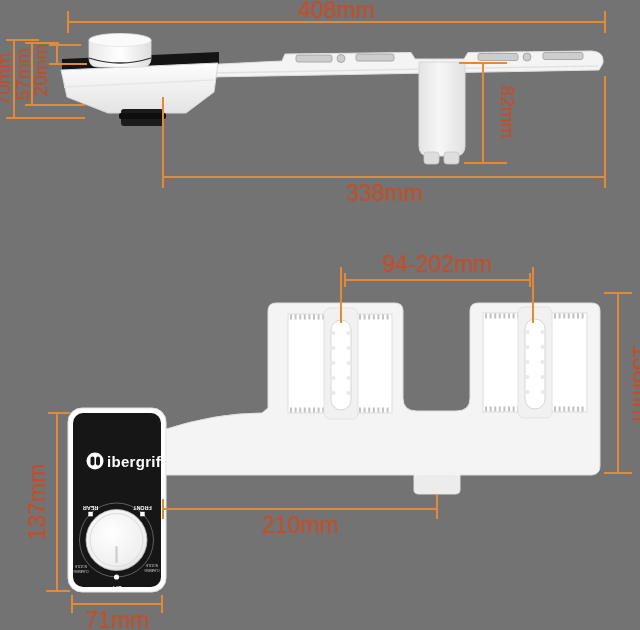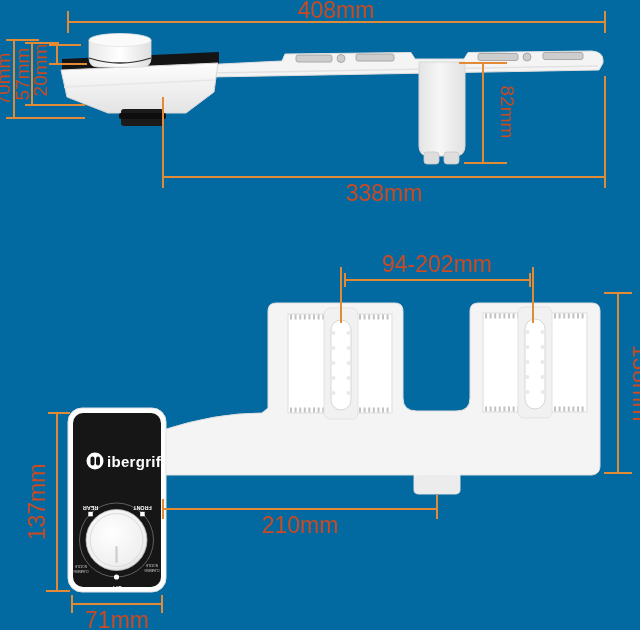--- a/index.html
+++ b/index.html
@@ -1,16 +1,16 @@
 <!DOCTYPE html>
 <html><head>
 <meta charset="utf-8">
 <style>
   html,body{margin:0;padding:0;background:#fff;}
-  .stage{position:relative;width:640px;height:630px;background:#0369a1;overflow:hidden;
+  .stage{position:relative;width:640px;height:630px;background:#737373;overflow:hidden;
          font-family:"Liberation Sans",sans-serif;}
   svg{display:block;}
   .dim-line{stroke:#E28A35;stroke-width:2;fill:none;stroke-linecap:square;}
   .dim-text{fill:#CB4A22;font-family:"Liberation Sans",sans-serif;}
   .t-big{font-size:23px;}
   .t-sm{font-size:19px;}
   .body-fill{fill:#f4f4f4;stroke:#dedede;stroke-width:1;}
   .pad{fill:#cdcdcd;stroke:#9c9c9c;stroke-width:0.8;}
   .serr{stroke:#c2c2c2;stroke-width:5;stroke-dasharray:2 2.6;fill:none;}
   .panel-label{fill:#ffffff;font-family:"Liberation Sans",sans-serif;font-weight:bold;}

